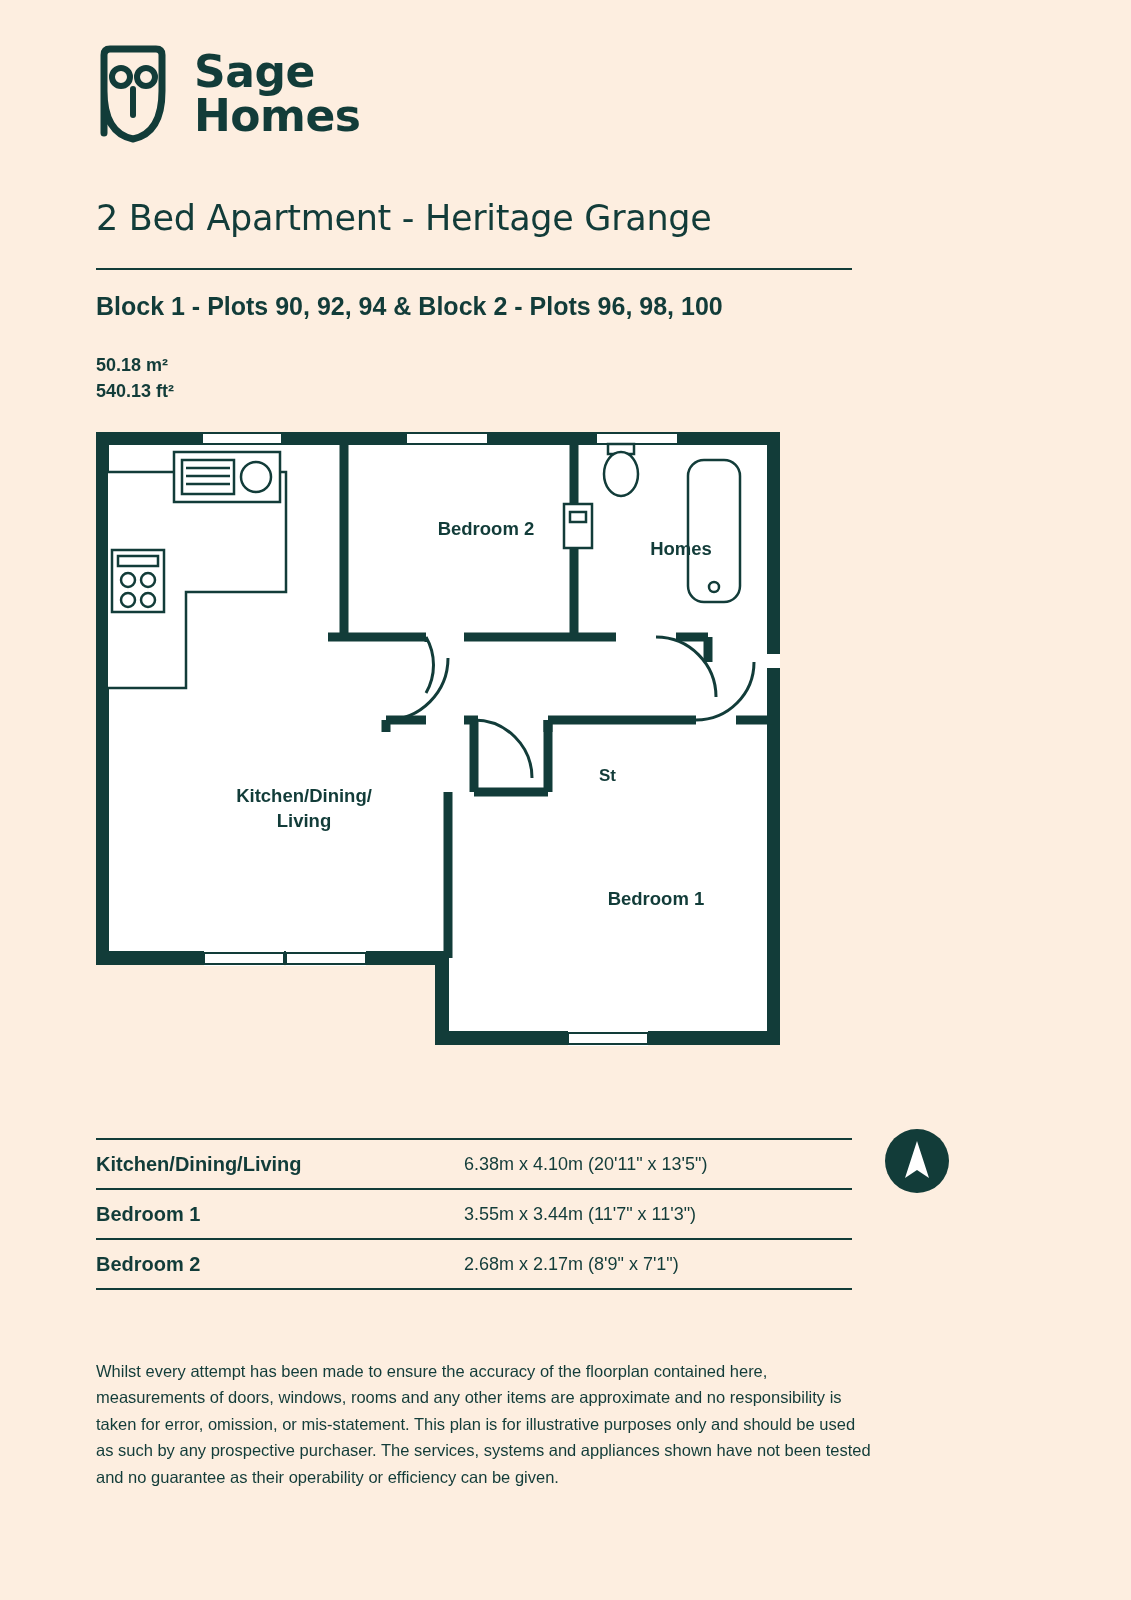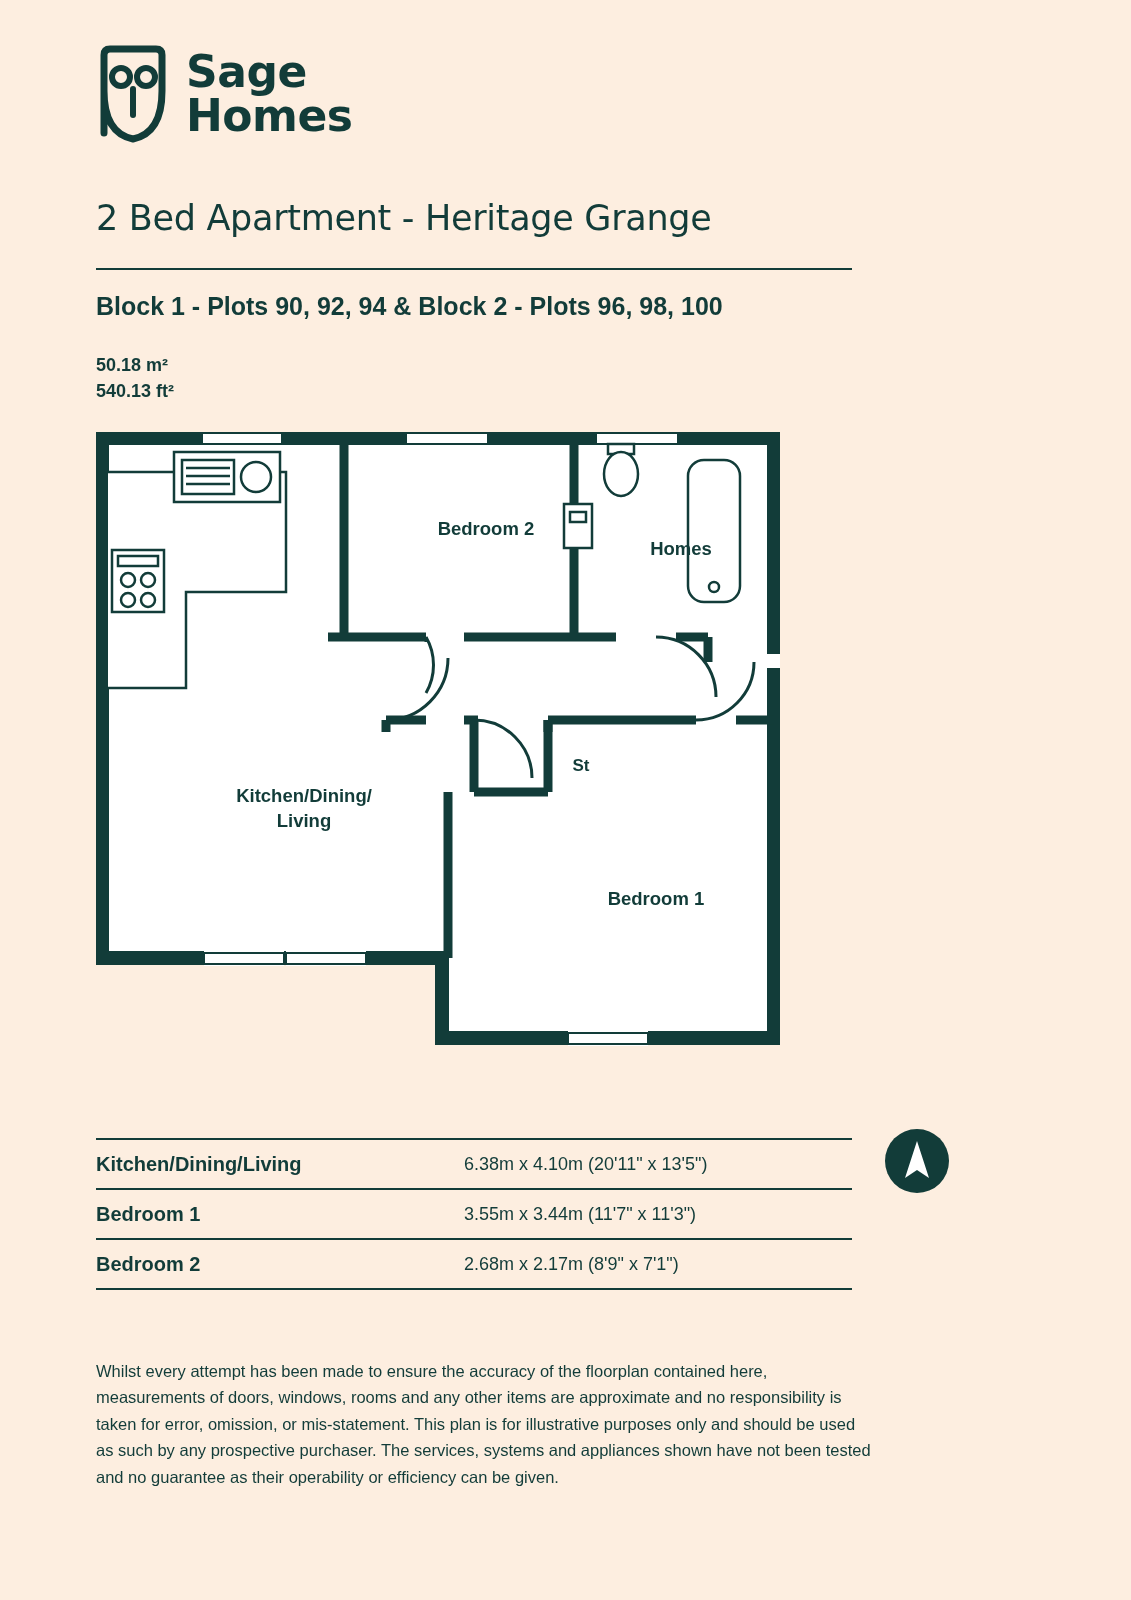--- a/index.html
+++ b/index.html
@@ -30,20 +30,21 @@
     gap: 16px;
   }
   .logo-mark { width: 74px; height: 98px; }
   .logo-text {
     font-size: 44px;
     line-height: 1.0;
     font-weight: bold;
     letter-spacing: -0.5px;
     color: #123c39;
     font-family: "DejaVu Sans", sans-serif;
+    margin-left: 8px;
   }
   .logo-text div { white-space: nowrap; }
 
   
   .main-title {
     position: absolute;
     left: 96px;
     top: 198px;
     font-size: 35px;
     font-weight: normal;
@@ -92,21 +93,21 @@
     font-weight: bold;
     color: #123c39;
     text-align: center;
     line-height: 1.35;
     white-space: pre-line;
   }
   #lbl-kdl { left: 108px; top: 352px; width: 200px; }
   #lbl-bed1 { left: 465px; top: 455px; width: 190px; }
   #lbl-bed2 { left: 300px; top: 85px; width: 180px; }
   #lbl-bath { left: 525px; top: 105px; width: 120px; }
-  #lbl-st   { left: 450px; top: 323px; width: 70px; font-size: 17px; }
+  #lbl-st   { left: 450px; top: 333px; width: 70px; font-size: 17px; text-align: right; }
 
   
   .dims {
     position: absolute;
     left: 96px;
     top: 1138px;
     width: 756px;
   }
   .dim-row {
     display: flex;

